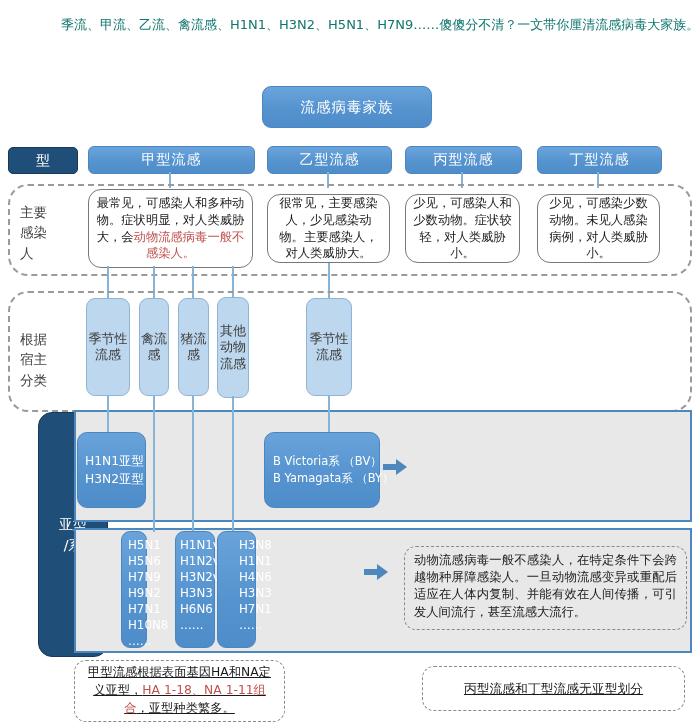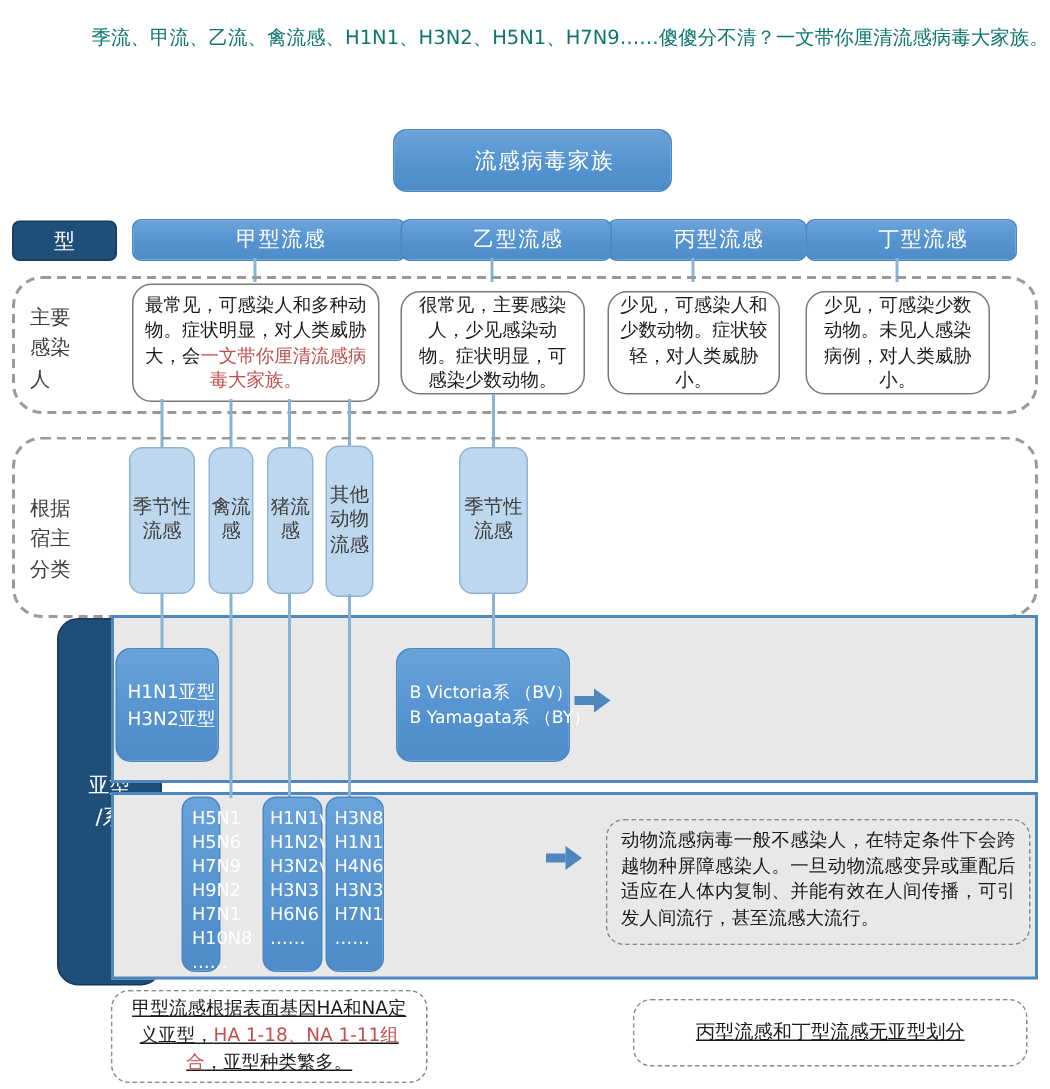--- a/index.html
+++ b/index.html
@@ -7,21 +7,21 @@
     position:relative;width:700px;height:726px;background:#ffffff;
     font-family:"DejaVu Sans","Liberation Sans",sans-serif;
     overflow:hidden;color:#222;
   }
   .abs{position:absolute;}
   
   .bluebox{
     background:linear-gradient(180deg,#6ba4db 0%,#5593cf 55%,#4f8dca 100%);
     border:1px solid #4a86c2;border-radius:6px;color:#fff;
     display:flex;align-items:center;justify-content:center;
-    font-size:14px;letter-spacing:1px;padding-left:16px;
+    font-size:14px;letter-spacing:1px;
   }
   .rootbox{border-radius:9px;font-size:14.5px;}
   .navy{
     background:#1F4E79;border:1px solid #17395a;border-radius:5px;color:#fff;
     display:flex;align-items:center;justify-content:center;font-size:14px;
   }
   .navy-tall{border-radius:14px;white-space:pre-line;text-align:center;line-height:1.45;margin-left:36px;}
   
   .dashc{border:2px dashed #9a9a9a;border-radius:20px;}
   .sidelabel{font-size:13.5px;color:#3f3f3f;line-height:1.5;}
@@ -81,24 +81,24 @@
 
   <div class="abs vline" style="left:169px;top:172px;height:16px;"></div>
   <div class="abs vline" style="left:327px;top:172px;height:16px;"></div>
   <div class="abs vline" style="left:461px;top:172px;height:16px;"></div>
   <div class="abs vline" style="left:597px;top:172px;height:16px;"></div>
 
   <div class="abs dashc" style="left:8px;top:184px;width:680px;height:88px;"></div>
   <div class="abs sidelabel" style="left:20px;top:202px;width:36px;">主要感染人</div>
   <div class="abs fbox" style="left:88px;top:189px;width:165px;height:79px;">
     <div>
-      <span>最常见，可感染人和多种动物。症状明显，对人类威胁大，会</span><span class="red">一文带你厘清流感病毒大家族。</span>
+      <span>最常见，可感染人和多种动物。症状明显，对人类威胁大，会</span><span class="red">动物流感病毒一般不感染人。</span>
     </div>
   </div>
-  <div class="abs fbox" style="left:267px;top:194px;width:123px;height:69px;">很常见，主要感染人，少见感染动物。症状明显，可感染少数动物。</div>
+  <div class="abs fbox" style="left:267px;top:194px;width:123px;height:69px;">很常见，主要感染人，少见感染动物。主要感染人，对人类威胁大。</div>
   <div class="abs fbox" style="left:405px;top:194px;width:115px;height:69px;">少见，可感染人和少数动物。症状较轻，对人类威胁小。</div>
   <div class="abs fbox" style="left:537px;top:194px;width:123px;height:69px;">少见，可感染少数动物。未见人感染病例，对人类威胁小。</div>
 
   <div class="abs vline" style="left:107px;top:266px;height:32px;"></div>
   <div class="abs vline" style="left:153px;top:266px;height:32px;"></div>
   <div class="abs vline" style="left:192px;top:266px;height:32px;"></div>
   <div class="abs vline" style="left:232px;top:266px;height:32px;"></div>
   <div class="abs vline" style="left:328px;top:263px;height:35px;"></div>
 
   <div class="abs dashc" style="left:8px;top:291px;width:680px;height:117px;"></div>
@@ -136,21 +136,21 @@
 H9N2
 H7N1
 H10N8
 ……</div>
   <div class="abs sub vlist" style="left:175px;top:531px;width:40px;height:117px;padding-left:4px;z-index:3;">H1N1v
 H1N2v
 H3N2v
 H3N3
 H6N6
 ……</div>
-  <div class="abs sub vlist" style="left:217px;top:531px;width:39px;height:117px;padding-left:5px;z-index:3;">H3N8
+  <div class="abs sub vlist" style="left:217px;top:531px;width:39px;height:117px;padding-left:21px;z-index:3;">H3N8
 H1N1
 H4N6
 H3N3
 H7N1
 ……</div>
   <div class="abs arrow" style="left:364px;top:564px;">
     <div class="bar"></div>
     <div class="tri"></div>
   </div>
   <div class="abs note" style="left:404px;top:546px;width:283px;height:84px;">动物流感病毒一般不感染人，在特定条件下会跨越物种屏障感染人。一旦动物流感变异或重配后适应在人体内复制、并能有效在人间传播，可引发人间流行，甚至流感大流行。</div>

